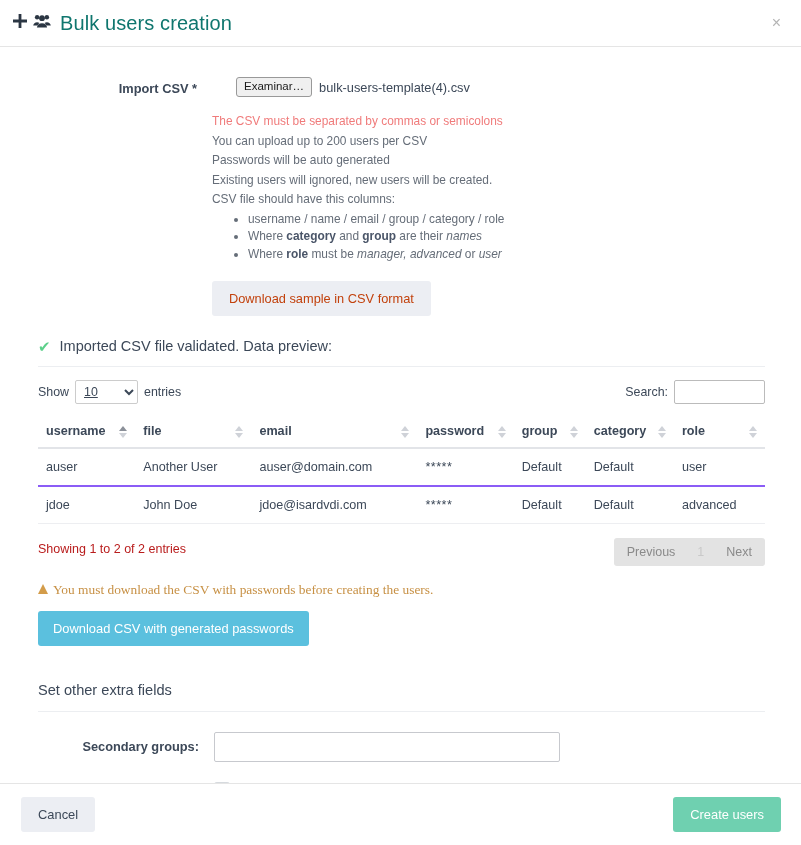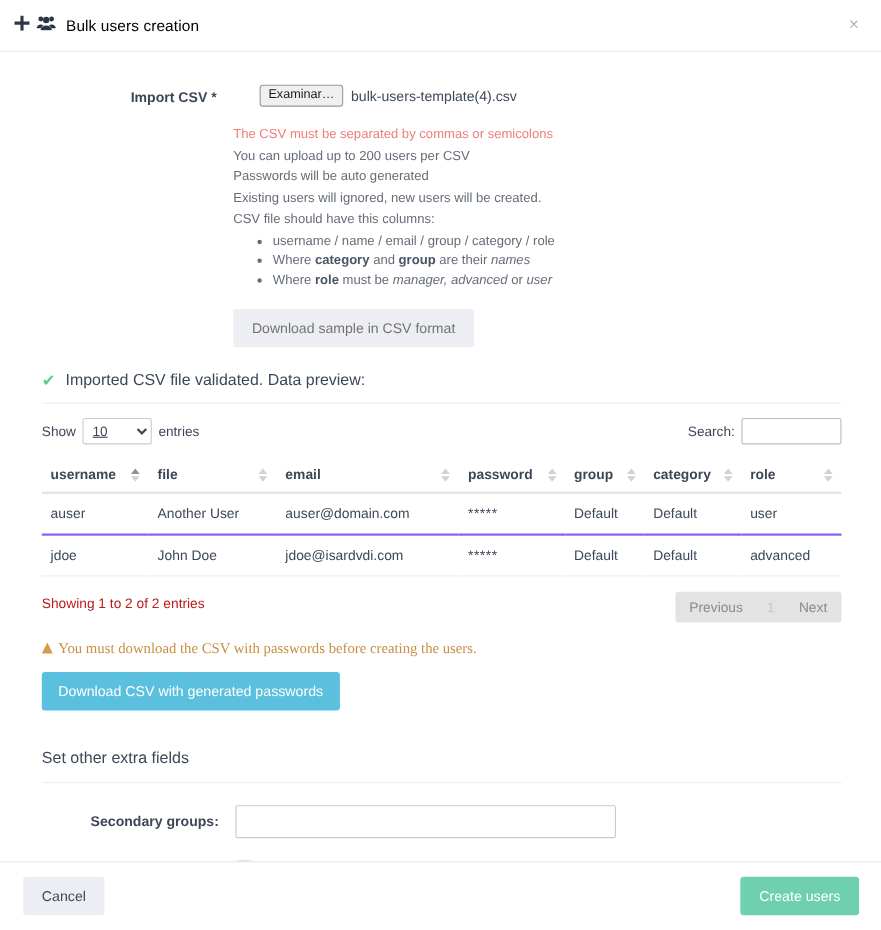--- a/index.html
+++ b/index.html
@@ -32,23 +32,23 @@
   .header-icons {
     display: flex;
     align-items: center;
     gap: 6px;
     margin-right: 9px;
     color: #2b3643;
   }
   .icon-plus { display:block; }
   .icon-users { display:block; }
   .modal-title {
-    font-size: 14px;
+    font-size: 20px;
     font-weight: 400;
-    color: #000000;
+    color: #0f766e;
     line-height: 1;
     letter-spacing: 0.1px;
     text-align: center;
   }
   .close-x {
     margin-left: auto;
     font-size: 16px;
     color: #b4b4b4;
     cursor: pointer;
     line-height: 1;
@@ -118,21 +118,21 @@
   .help-list li { margin: 0; padding: 0; }
   .help-list b { font-weight: bold; color: #4a5568; }
   .help-list i { font-style: italic; }
 
   .btn-sample {
     margin-top: 18px;
     display: inline-block;
     background: #eceef3;
     border: 1px solid transparent;
     border-radius: 3px;
-    color: #737373;
+    color: #c2410c;
     font-size: 12.8px;
     padding: 9px 16px;
     cursor: pointer;
     font-family: "Liberation Sans", sans-serif;
   }
 
   
   .preview-wrap {
     padding: 0 36px 0 38px;
     margin-top: 22px;

